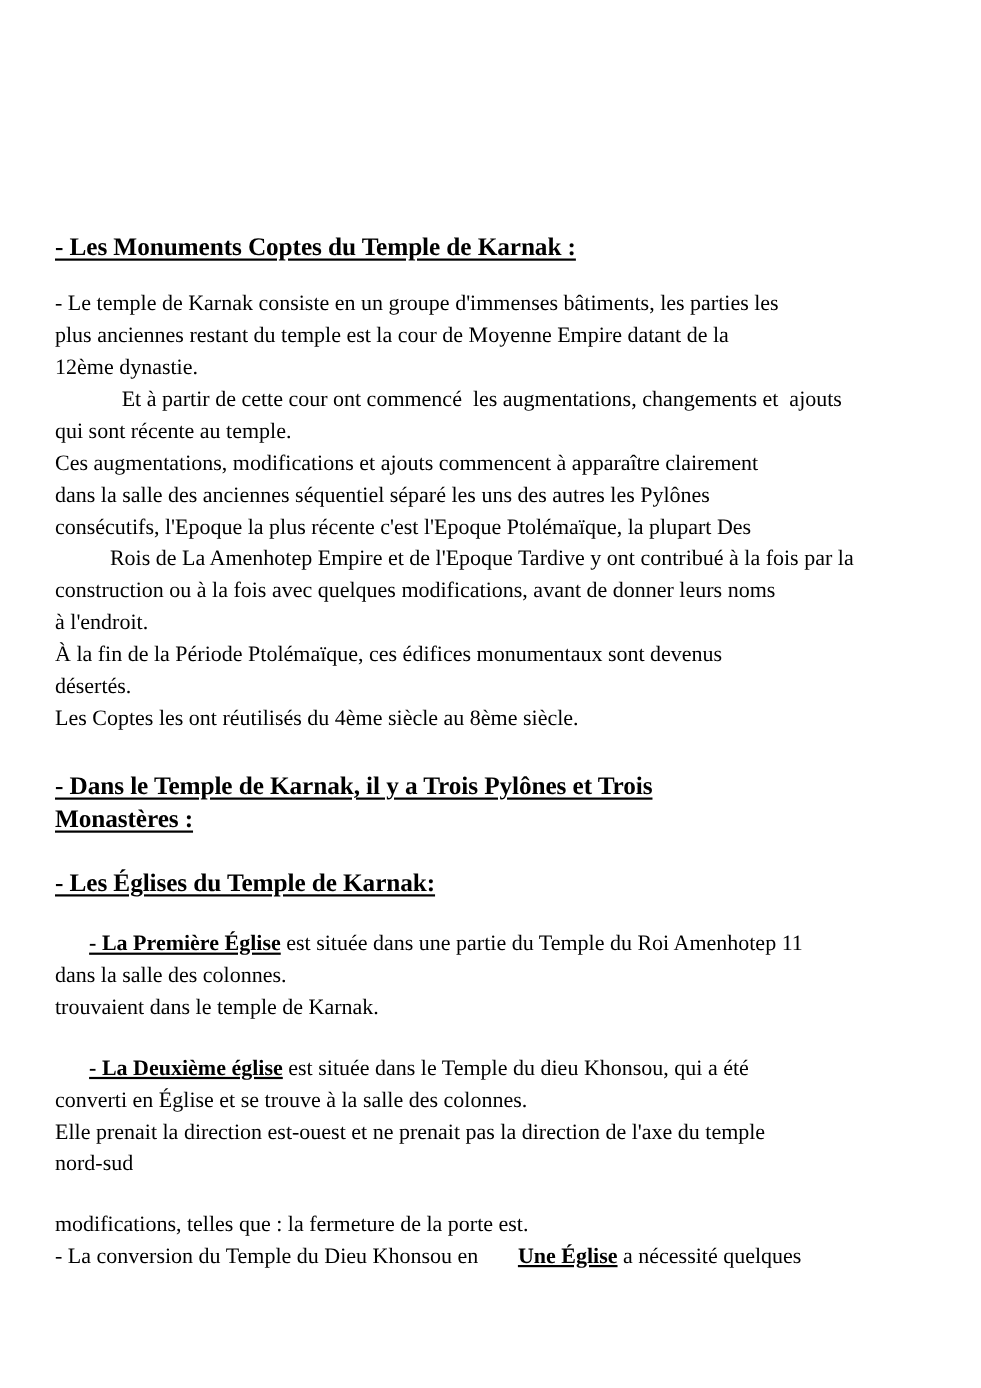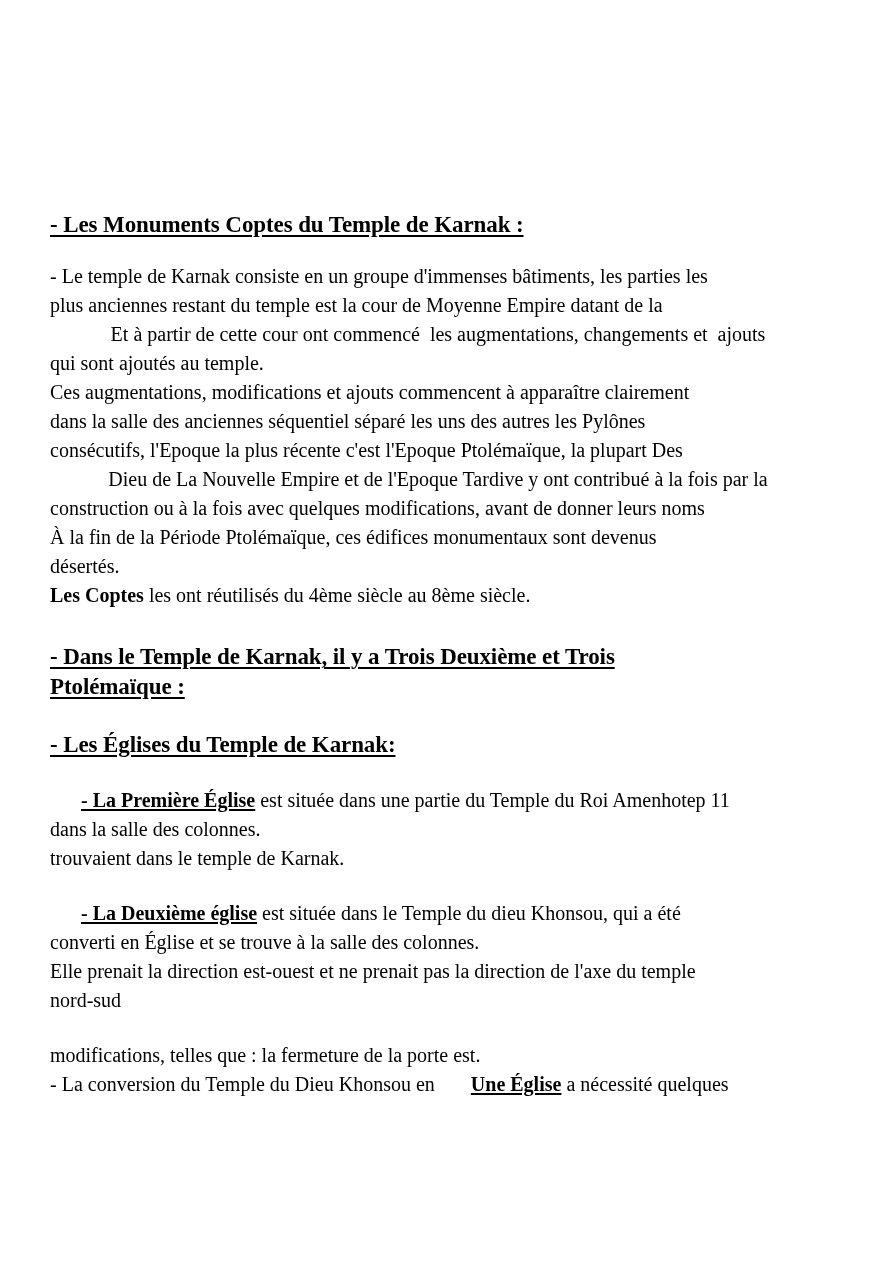--- a/index.html
+++ b/index.html
@@ -66,57 +66,59 @@
     line-height: 29px;
     margin: 0;
     padding: 0;
     white-space: pre-wrap;
   }
   .para.indent-b { margin-left: 12px; }
   .para.indent-c { margin-left: 0px; text-align: center; }
   .gap-md { height: 26px; }
 
   b.plain {
-    font-weight: bold;
+    font-weight: normal;
   }
   b.ul {
     font-weight: bold;
     text-decoration: underline;
     text-underline-offset: 2px;
     text-decoration-thickness: 2px;
     margin-left: 31px;
   }
 </style>
 </head>
 <body>
 
 <div class="page">
   <div class="content">
 
     <div class="heading h-karnak"><span class="u">- Les Monuments Coptes du Temple de Karnak :</span></div>
 
     <div class="para indent-b">- Le temple de Karnak consiste en un groupe d'immenses bâtiments, les parties les</div>
     <div class="para indent-b">plus anciennes restant du temple est la cour de Moyenne Empire datant de la</div>
+    <div class="para indent-b">12ème dynastie.</div>
 
     <div class="para indent-c">Et à partir de cette cour ont commencé  les augmentations, changements et  ajouts</div>
-    <div class="para indent-b">qui sont ajoutés au temple.</div>
+    <div class="para indent-b">qui sont récente au temple.</div>
 
     <div class="para indent-b">Ces augmentations, modifications et ajouts commencent à apparaître clairement</div>
     <div class="para indent-b">dans la salle des anciennes séquentiel séparé les uns des autres les Pylônes</div>
     <div class="para indent-b">consécutifs, l'Epoque la plus récente c'est l'Epoque Ptolémaïque, la plupart Des</div>
 
-    <div class="para indent-c">Dieu de La Nouvelle Empire et de l'Epoque Tardive y ont contribué à la fois par la</div>
+    <div class="para indent-c">Rois de La Amenhotep Empire et de l'Epoque Tardive y ont contribué à la fois par la</div>
     <div class="para indent-b">construction ou à la fois avec quelques modifications, avant de donner leurs noms</div>
+    <div class="para indent-b">à l'endroit.</div>
 
     <div class="para indent-b">À la fin de la Période Ptolémaïque, ces édifices monumentaux sont devenus</div>
     <div class="para indent-b">désertés.</div>
 
     <div class="para indent-b"><b class="plain">Les Coptes</b><span> les ont réutilisés du 4ème siècle au 8ème siècle.</span></div>
 
-    <div class="heading h-trois"><span class="u">- Dans le Temple de Karnak, il y a Trois Deuxième et Trois </span><span class="u">Ptolémaïque :</span></div>
+    <div class="heading h-trois"><span class="u">- Dans le Temple de Karnak, il y a Trois Pylônes et Trois </span><span class="u">Monastères :</span></div>
 
     <div class="heading h-eglises"><span class="u">- Les Églises du Temple de Karnak:</span></div>
 
     <div class="para indent-b"><b class="ul">- La Première Église</b><span> est située dans une partie du Temple du Roi Amenhotep 11</span></div>
     <div class="para indent-b">dans la salle des colonnes.</div>
 
     <div class="para indent-b">trouvaient dans le temple de Karnak.</div>
 
     <div class="gap-md"></div>
 

